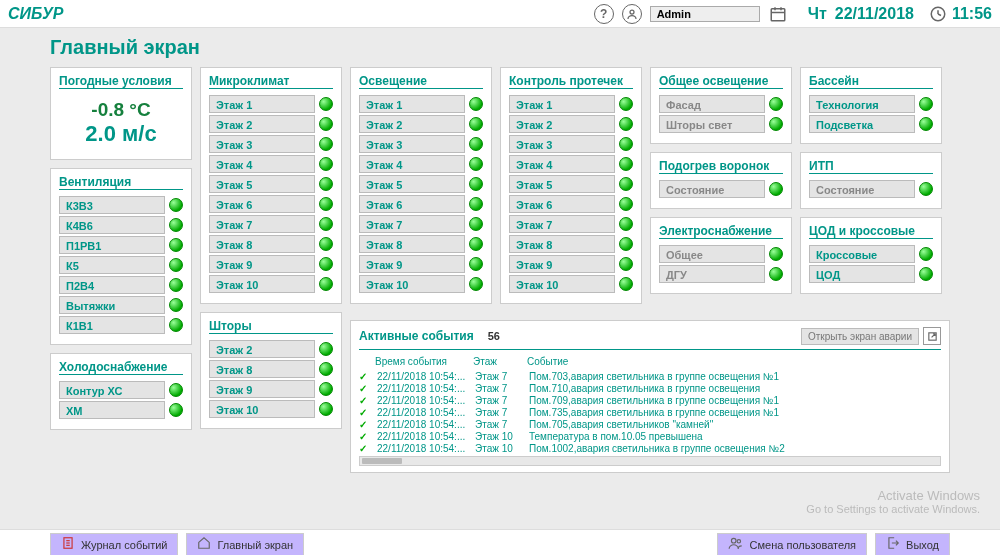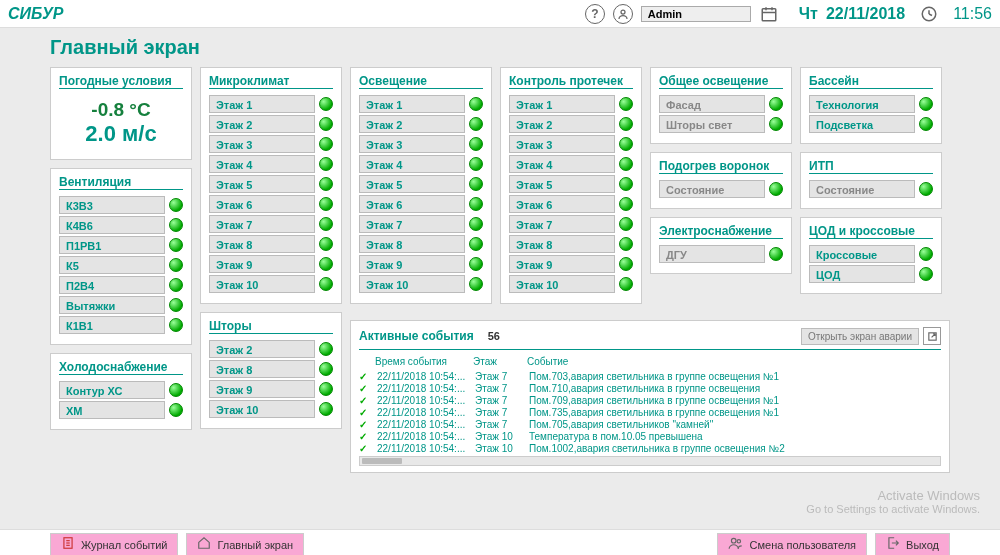--- a/index.html
+++ b/index.html
@@ -5,21 +5,21 @@
 * { box-sizing: border-box; margin: 0; padding: 0; }
 body { font-family: Arial, sans-serif; background: #ebebeb; width: 1000px; height: 555px; overflow: hidden; font-size: 11px; color: #333; }
 .topbar { background: #fff; height: 28px; display: flex; align-items: center; padding: 0 8px; border-bottom: 1px solid #ddd; }
 .logo { font-family: Arial; font-style: italic; font-weight: 900; font-size: 16px; color: #009688; letter-spacing: 0; }
 .spacer { flex: 1; }
 .top-icon { width: 20px; height: 20px; border: 1.5px solid #666; border-radius: 50%; display: flex; align-items: center; justify-content: center; margin: 0 4px; font-size: 12px; color: #666; font-weight: bold; }
 .user-box { background: #eee; border: 1px solid #aaa; padding: 1px 6px; width: 110px; font-size: 11px; font-weight: bold; margin: 0 4px; }
 .cal-icon { width: 20px; height: 20px; display: flex; align-items: center; justify-content: center; font-size: 16px; color: #666; margin: 0 4px; }
 .top-date { font-size: 16px; font-weight: bold; color: #009688; margin-left: 8px; }
 .top-day { font-size: 16px; font-weight: bold; color: #009688; margin-left: 16px; }
-.top-time { font-size: 16px; font-weight: normal; color: #009688; margin-left: 10px; }
+.top-time { font-size: 16px; font-weight: bold; color: #009688; }
 .page-title { font-size: 20px; font-weight: bold; color: #009688; padding: 8px 0 8px 50px; }
 .dash { display: flex; gap: 8px; padding: 0 50px; }
 .col { display: flex; flex-direction: column; gap: 8px; }
 .panel { background: #fff; border: 1px solid #ccc; padding: 6px 8px 8px 8px; }
 .panel-title { color: #009688; font-weight: bold; font-size: 12px; border-bottom: 1px solid #009688; margin-bottom: 6px; white-space: nowrap; }
 .row { display: flex; align-items: center; margin-bottom: 2px; gap: 4px; }
 .btn { flex: 1; background: #e4e4e4; border: 1px solid #bbb; padding: 2px 6px; font-size: 11px; color: #009688; font-weight: bold; text-align: left; height: 18px; line-height: 14px; cursor: pointer; }
 .btn.gray { color: #888; }
 .dot { width: 14px; height: 14px; border-radius: 50%; background: radial-gradient(circle at 30% 30%, #9f9, #0a0 70%); border: 1px solid #080; flex-shrink: 0; }
 .weather-vals { text-align: center; padding: 4px 0; }
@@ -39,21 +39,21 @@
 .ev-row { display: flex; align-items: center; font-size: 10px; color: #009688; padding: 0.5px 0; gap: 8px; }
 .ev-chk { width: 10px; color: #0a0; font-weight: bold; }
 .ev-time { width: 90px; white-space: nowrap; }
 .ev-floor { width: 46px; }
 .ev-msg { flex: 1; white-space: nowrap; }
 .ev-scroll { height: 10px; background: #e8e8e8; border: 1px solid #ccc; margin-top: 2px; position: relative; }
 .ev-thumb { position: absolute; left: 2px; top: 1px; height: 6px; width: 40px; background: #bbb; border-radius: 1px; }
 .watermark { position: absolute; right: 20px; bottom: 40px; color: #bbb; font-size: 11px; text-align: right; }
 .watermark .t1 { font-size: 13px; }
 .bottombar { position: absolute; bottom: 0; left: 0; right: 0; height: 26px; background: #fff; border-top: 1px solid #ddd; display: flex; align-items: flex-end; padding: 0 50px; gap: 8px; }
-.btab { background: #f9a8d4; border: 1px solid #ccc; border-bottom: none; padding: 4px 10px; display: flex; align-items: center; gap: 6px; font-size: 11px; cursor: pointer; height: 22px; text-align: center; }
+.btab { background: #c4b5fd; border: 1px solid #ccc; border-bottom: none; padding: 4px 10px; display: flex; align-items: center; gap: 6px; font-size: 11px; cursor: pointer; height: 22px; text-align: center; }
 .btab .ic { font-size: 13px; color: #666; }
 .col1 { width: 142px; }
 .col2 { width: 142px; }
 .col3 { width: 142px; }
 .col4 { width: 142px; }
 .col5 { width: 142px; }
 .col6 { width: 142px; }
 .col-wide { flex: 1; }
 </style>
 </head>
@@ -335,20 +335,24 @@
               <div class="row">
                 <div class="btn gray">Состояние</div>
                 <div class="dot"></div>
               </div>
             </div>
         </div>
         <div class="panel">
           <div class="panel-title">Электроснабжение</div>
           <div id="power-rows">
               <div class="row">
+                <div class="btn gray">Общее</div>
+                <div class="dot"></div>
+              </div>
+              <div class="row">
                 <div class="btn gray">ДГУ</div>
                 <div class="dot"></div>
               </div>
             </div>
         </div>
       </div>
       <div class="col col6">
         <div class="panel">
           <div class="panel-title">Бассейн</div>
           <div id="pool-rows">

